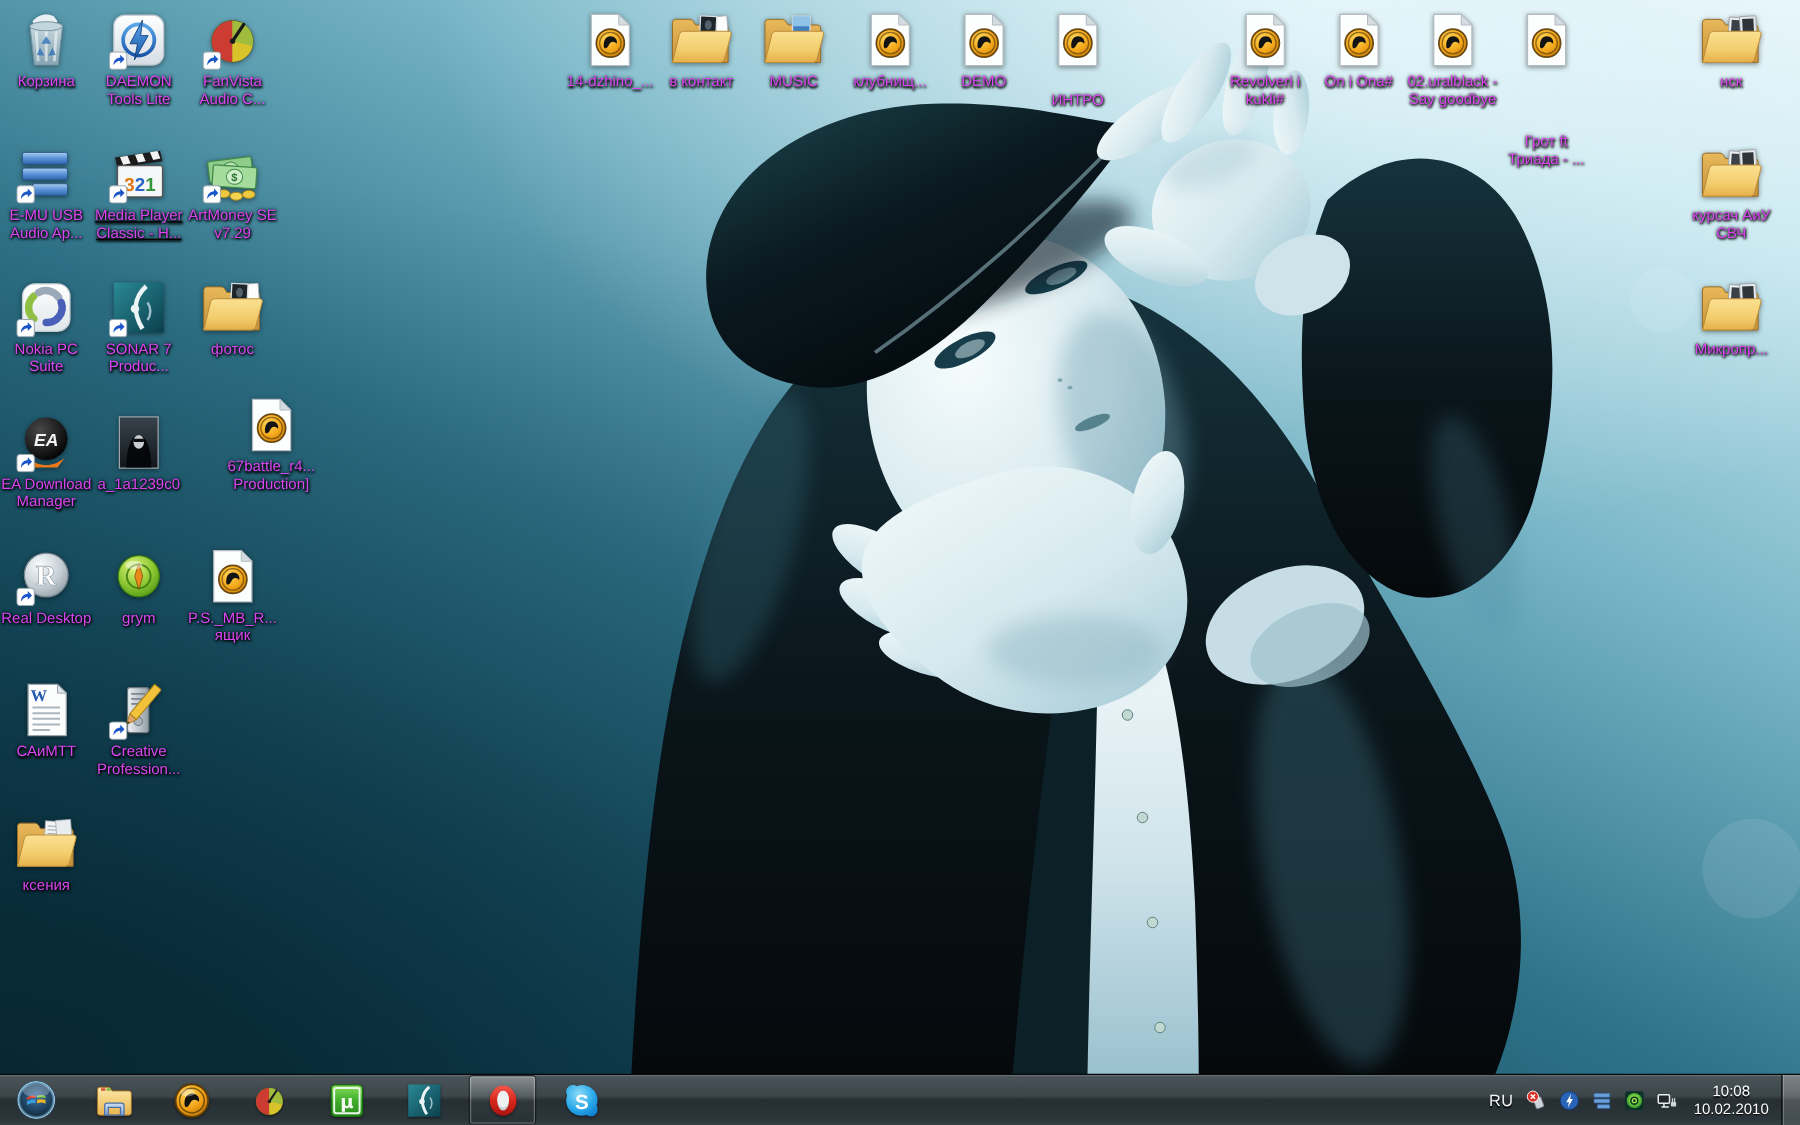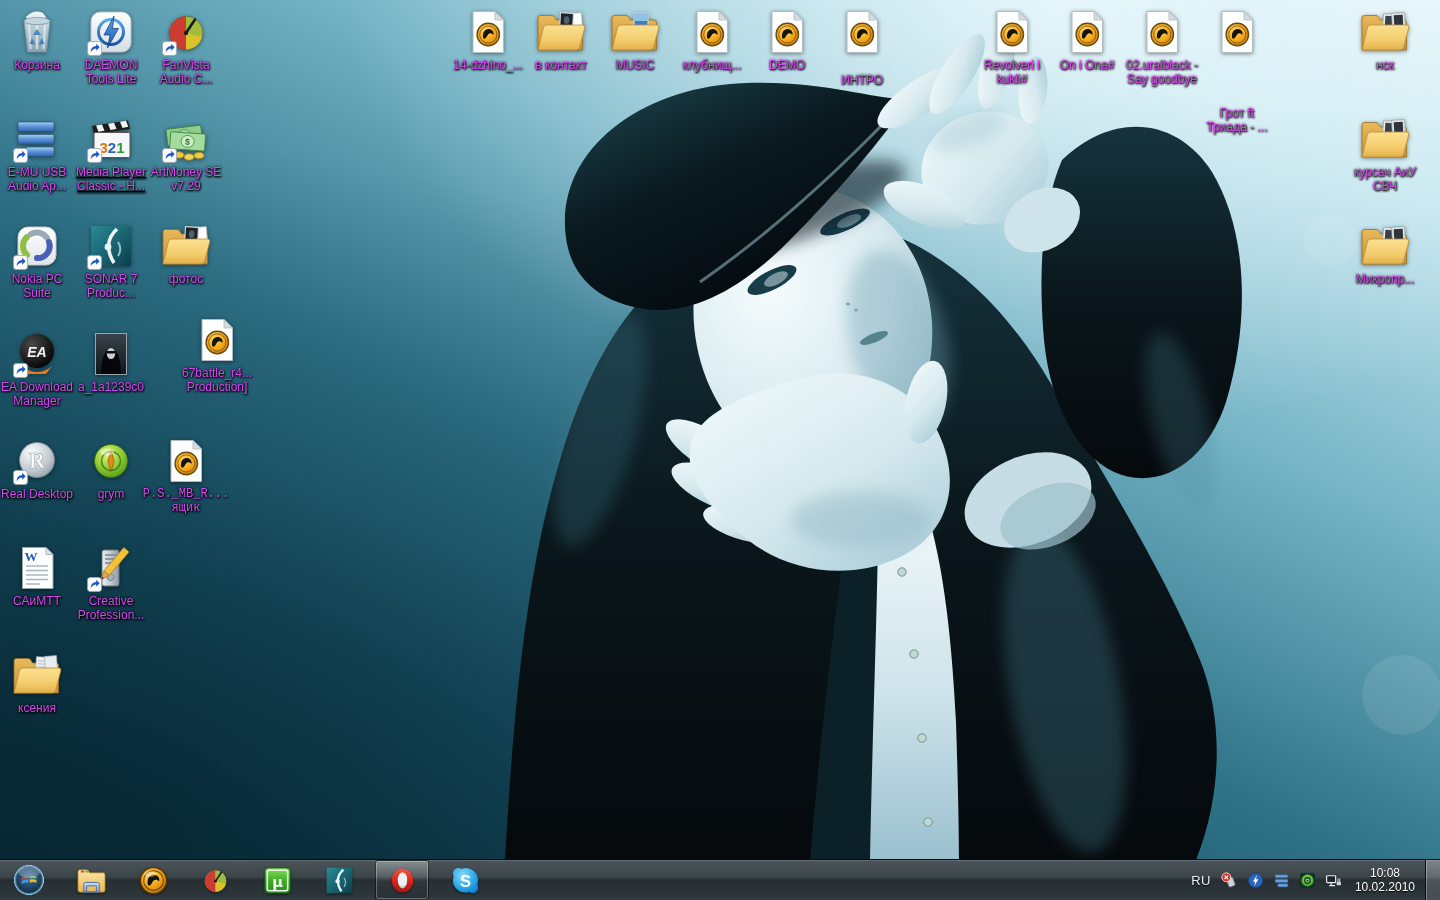--- a/index.html
+++ b/index.html
@@ -439,21 +439,21 @@
               </radialGradient>
             </defs>
             <circle cx="24" cy="24" r="16.5" fill="url(#gry)" stroke="#3a7a10" stroke-width="1"></circle>
             <circle cx="24" cy="24" r="9.5" fill="none" stroke="#2f6e0e" stroke-width="1.6" opacity=".75"></circle>
             <path d="M24 13.5 L27.2 24 L24 34.5 L20.8 24 Z" fill="#e88a1a" stroke="#7a4a0a" stroke-width=".6"></path>
             <ellipse cx="20" cy="15" rx="7" ry="3.5" fill="#fff" opacity=".45"></ellipse>
           </svg>
         </div>
         <div class="label">grym</div>
       </div>
-      <div class="dicon" style="left: 143px; top: 437px; font-family: Liberation Mono, monospace;">
+      <div class="dicon" style="left: 143px; top: 437px;">
         <div class="glyph">
           <svg viewBox="0 0 48 48">
             <defs>
               <radialGradient id="aimpo" cx=".4" cy=".35" r=".75">
                 <stop offset="0" stop-color="#ffd75a"></stop>
                 <stop offset=".55" stop-color="#f5a81a"></stop>
                 <stop offset="1" stop-color="#c67a08"></stop>
               </radialGradient>
             </defs>
             <path d="M9 3.5 L31 3.5 L39.5 12 L39.5 44.5 L9 44.5 Z" fill="#fdfefe" stroke="#b2bcc2" stroke-width="1"></path>

